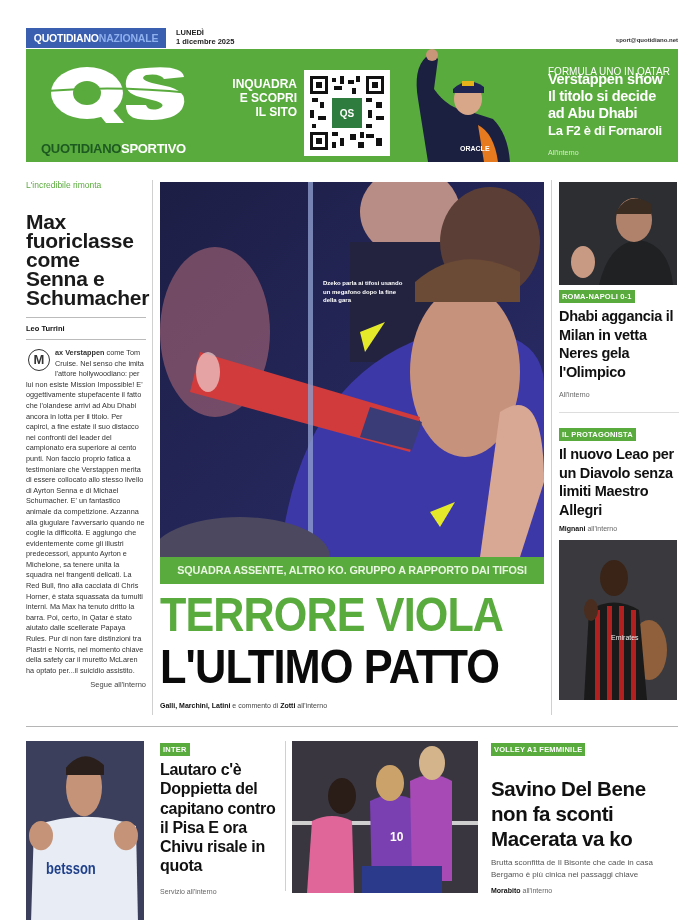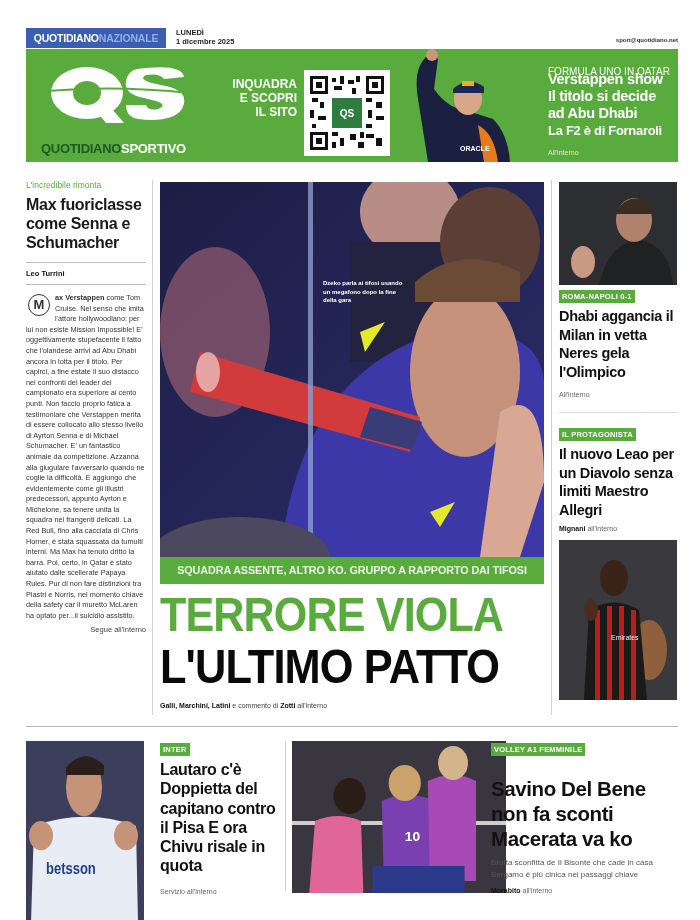--- a/index.html
+++ b/index.html
@@ -25,21 +25,21 @@
     .driver { position: absolute; left: 372px; top: 0; width: 120px; height: 113px; }
 
     .f1-kicker { position: absolute; left: 522px; top: 17px; color: #fff; font-size: 10px; font-weight: normal; }
     .f1-title { position: absolute; left: 522px; top: 22px; width: 130px; color: #fff; font-size: 14.5px; font-weight: bold; line-height: 17px; letter-spacing: -0.3px; }
     .f1-title .sub { font-size: 13px; }
     .f1-more { position: absolute; left: 522px; top: 100px; color: #d5ecc9; font-size: 7px; }
 
     
     .left-col { position: absolute; left: 26px; top: 180px; width: 120px; }
     .kicker-green { font-size: 8.5px; color: #5aab3e; }
-    .left-title { font-size: 16px; font-weight: bold; line-height: 19px; margin-top: 5px; letter-spacing: -0.3px; color: #1a1a1a; }
+    .left-title { font-size: 21px; font-weight: bold; line-height: 19px; margin-top: 22px; letter-spacing: -0.3px; color: #1a1a1a; }
     .rule { height: 1px; background: #bbb; margin: 10px 0 6px 0; }
     .author { font-size: 7.5px; font-weight: bold; }
     .body-text { font-size: 7.3px; line-height: 10.6px; color: #333; text-align: left; }
     .dropcap { float: left; width: 22px; height: 22px; border: 1.5px solid #333; border-radius: 50%; font-size: 13px; font-weight: bold; text-align: center; line-height: 19px; margin: 1px 5px 0 2px; }
     .segue { text-align: right; font-size: 7.5px; color: #444; margin-top: 4px; }
     .vline { position: absolute; width: 1px; background: #d0d0d0; }
 
     
     .main-photo { position: absolute; left: 160px; top: 182px; width: 384px; height: 375px; overflow: hidden; background: #23244f; }
     .main-photo svg { width: 100%; height: 100%; display: block; }
@@ -58,21 +58,21 @@
     .right-title { font-size: 14.5px; font-weight: bold; line-height: 18.5px; margin-top: 4px; letter-spacing: -0.3px; color: #111; }
     .small-note { font-size: 7px; color: #666; margin-top: 10px; }
     .small-note b { color: #111; }
     .sep { height: 1px; background: #ddd; margin: 14px 0 10px 0; }
 
     
     .hr-full { position: absolute; left: 26px; top: 726px; width: 652px; height: 1px; background: #b5b5b5; }
     .b1-photo { position: absolute; left: 26px; top: 741px; width: 118px; height: 182px; overflow: hidden; background: #3a3d55; }
     .b1-text { position: absolute; left: 160px; top: 738px; width: 125px; }
     .b-title { font-size: 16px; font-weight: bold; line-height: 19.3px; letter-spacing: -0.3px; margin-top: 4px; }
-    .b2-photo { position: absolute; left: 292px; top: 741px; width: 214px; height: 152px; overflow: hidden; background: #2b2a3a; }
+    .b2-photo { position: absolute; left: 292px; top: 741px; width: 186px; height: 152px; overflow: hidden; background: #2b2a3a; }
     .b3-text { position: absolute; left: 491px; top: 738px; width: 190px; }
     .b3-title { font-size: 20.5px; font-weight: bold; line-height: 25px; letter-spacing: -0.4px; margin-top: 20px; }
     .b3-desc { font-size: 8px; color: #555; line-height: 12px; margin-top: 6px; }
     .b-photo svg { display: block; width: 100%; height: 100%; }
   </style>
 </head>
 <body>
 
 <div class="qn-bar">
   <span>QUOTIDIANO</span><span class="light">NAZIONALE</span>

